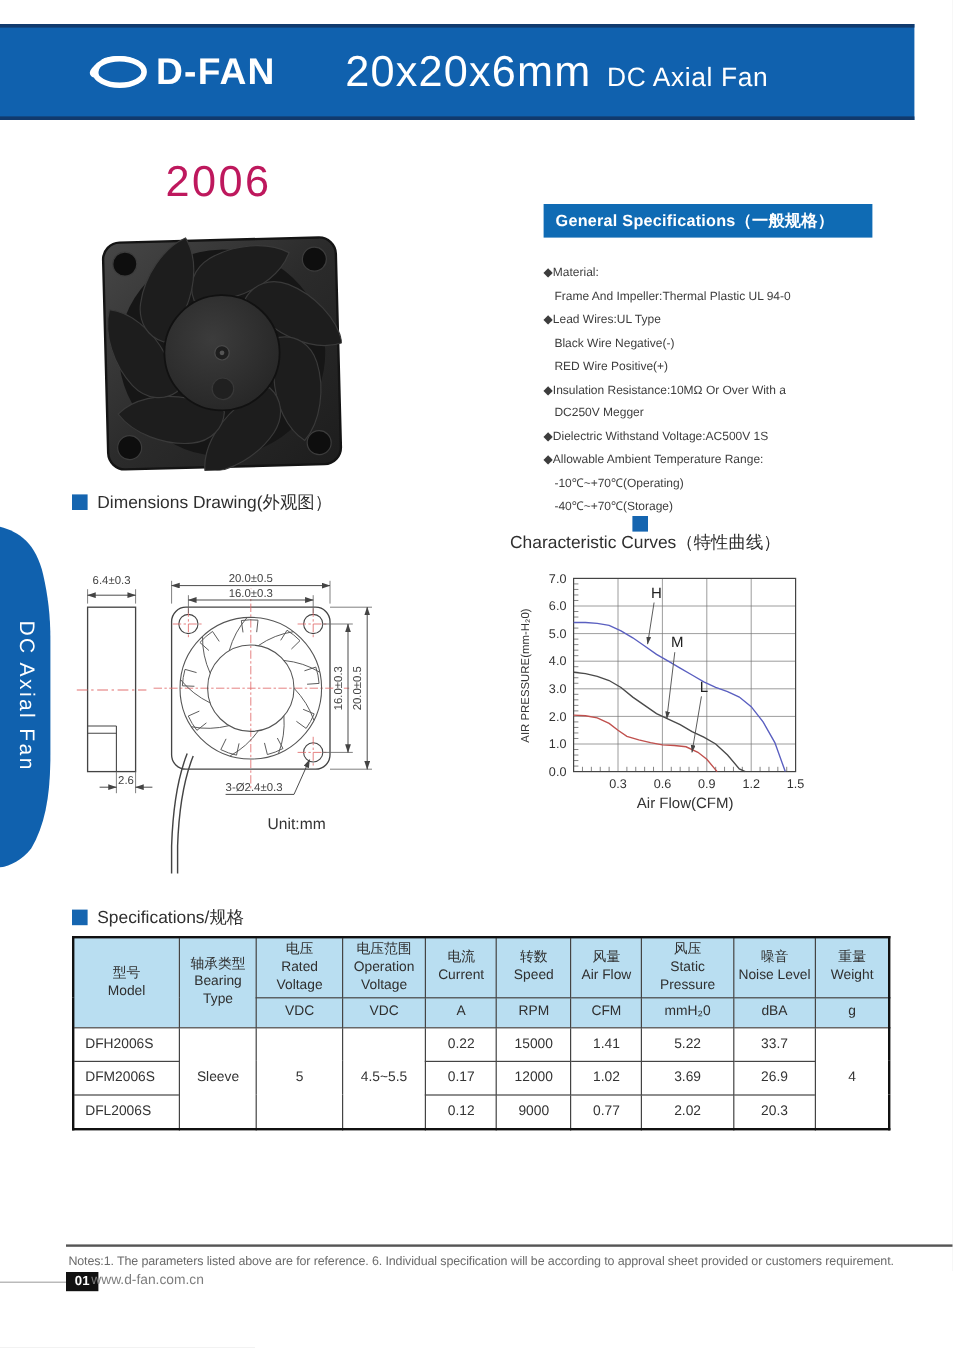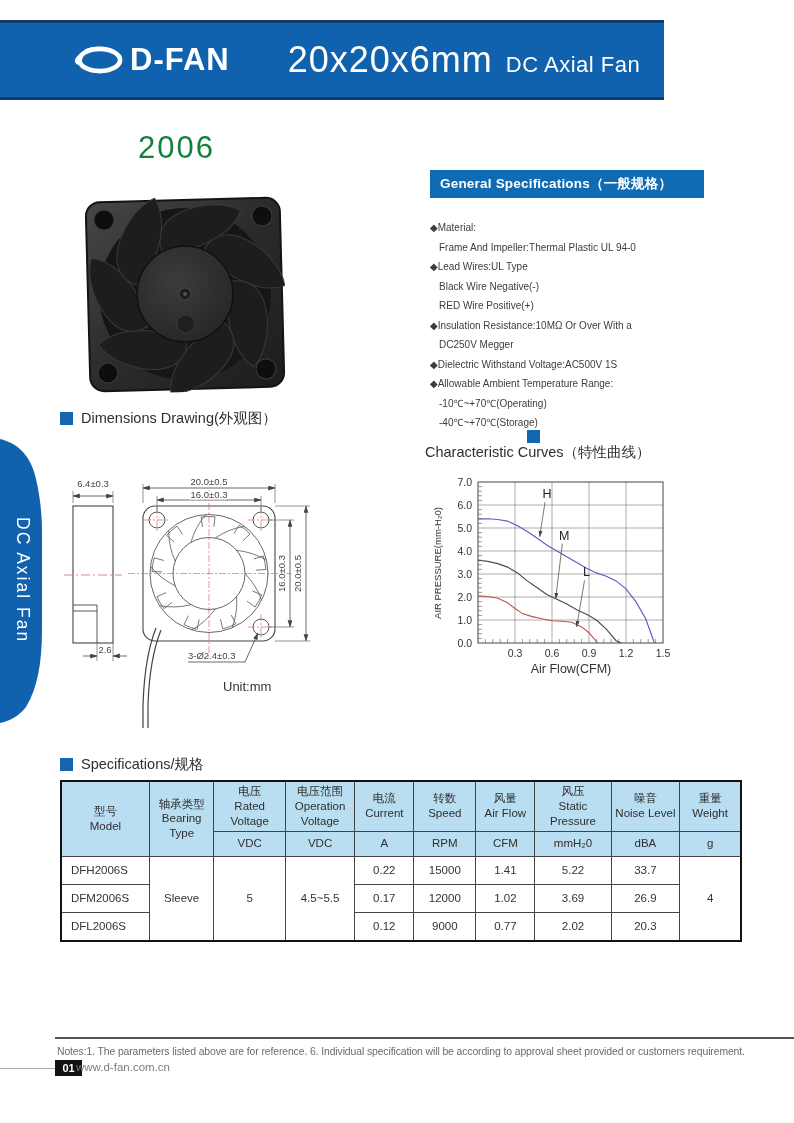--- a/index.html
+++ b/index.html
@@ -1,35 +1,35 @@
 <!DOCTYPE html>
 <html><head>
 <meta charset="utf-8">
 <style>
   html,body{margin:0;padding:0;background:#e8e8e8;}
   .page{position:relative;width:794px;height:1123px;margin:0 auto;background:#ffffff;overflow:hidden;
         font-family:"Liberation Sans",sans-serif;}
 
   
-  .topbar{position:absolute;left:0;top:20px;width:664px;height:80px;box-sizing:border-box;
+  .topbar{position:absolute;left:0;top:20px;width:762px;height:80px;box-sizing:border-box;
           background:#1061ae;border-top:3px solid #113a6d;border-bottom:3px solid #113a6d;
           display:flex;align-items:center;}
   .brand{display:flex;align-items:center;margin-left:72px;}
   .logo{width:52px;height:34px;margin-right:6px;}
   .brand-name{color:#fff;font-size:31px;font-weight:bold;letter-spacing:1px;}
   .titles{display:flex;align-items:baseline;margin-left:58px;}
   .size-title{color:#fff;font-size:36px;font-weight:400;letter-spacing:1px;}
   .subtitle{color:#fff;font-size:22px;margin-left:13px;letter-spacing:0.5px;}
 
   
-  .model-title{position:absolute;left:138px;top:130px;font-size:31px;color:#15803d;letter-spacing:2px;}
+  .model-title{position:absolute;left:138px;top:130px;font-size:36px;color:#be185d;letter-spacing:2px;}
   .product-photo{position:absolute;left:85px;top:196px;width:200px;height:196px;transform:rotate(-1.5deg);}
 
   
-  .gen-specs{position:absolute;left:430px;top:170px;width:274px;}
+  .gen-specs{position:absolute;left:453px;top:170px;width:274px;}
   .gs-banner{background:#0f6bb4;color:#fff;font-size:13.5px;font-weight:bold;
              padding:5px 0 5px 10px;letter-spacing:0.2px;}
   .gs-lines{margin-top:20px;font-size:10px;color:#3d3d3d;line-height:19.5px;white-space:nowrap;}
   .gs-line.indent{padding-left:9px;}
 
   
   .sec-head{position:absolute;font-size:14.5px;color:#2f2f2f;display:flex;align-items:center;}
   .sec-head .sq{display:inline-block;width:13px;height:13px;background:#1565b0;margin-right:8px;}
   #sec-dim{left:60px;top:409px;}
   #sec-curves{left:425px;top:430px;flex-direction:column;}

